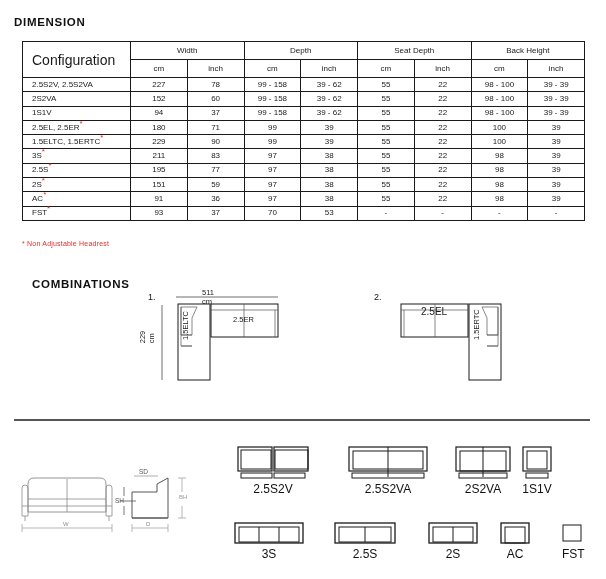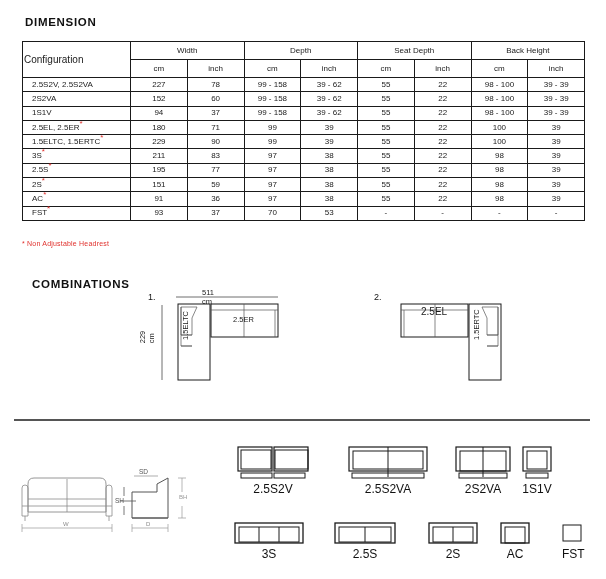--- a/index.html
+++ b/index.html
@@ -17,21 +17,21 @@
   }
 
   
   .section-heading {
     position: absolute;
     font-size: 11.5px;
     font-weight: bold;
     letter-spacing: 0.7px;
     color: #111;
   }
-  #dimension-heading { left: 25px; top: 16px; }
+  #dimension-heading { left: 14px; top: 16px; }
   #combinations-heading { left: 32px; top: 278px; }
 
   
   #dimension-table {
     position: absolute;
     left: 22px;
     top: 41px;
     width: 562px;
     border-collapse: collapse;
     table-layout: fixed;
@@ -42,22 +42,22 @@
     font-size: 8px;
     font-weight: normal;
     padding: 0;
     text-align: center;
     color: #1a1a1a;
     line-height: 1;
   }
   #dimension-table thead th { height: 17px; }
   #dimension-table thead th.config-head {
     text-align: left;
-    padding-left: 1px;
-    font-size: 10px;
+    padding-left: 9px;
+    font-size: 14px;
   }
   #dimension-table tbody td { height: 13.3px; }
   #dimension-table tbody td.config-cell {
     text-align: left;
     padding-left: 9px;
   }
   .col-config { width: 108px; }
   .col-num { width: 56.75px; }
 
   .sup-mark {

